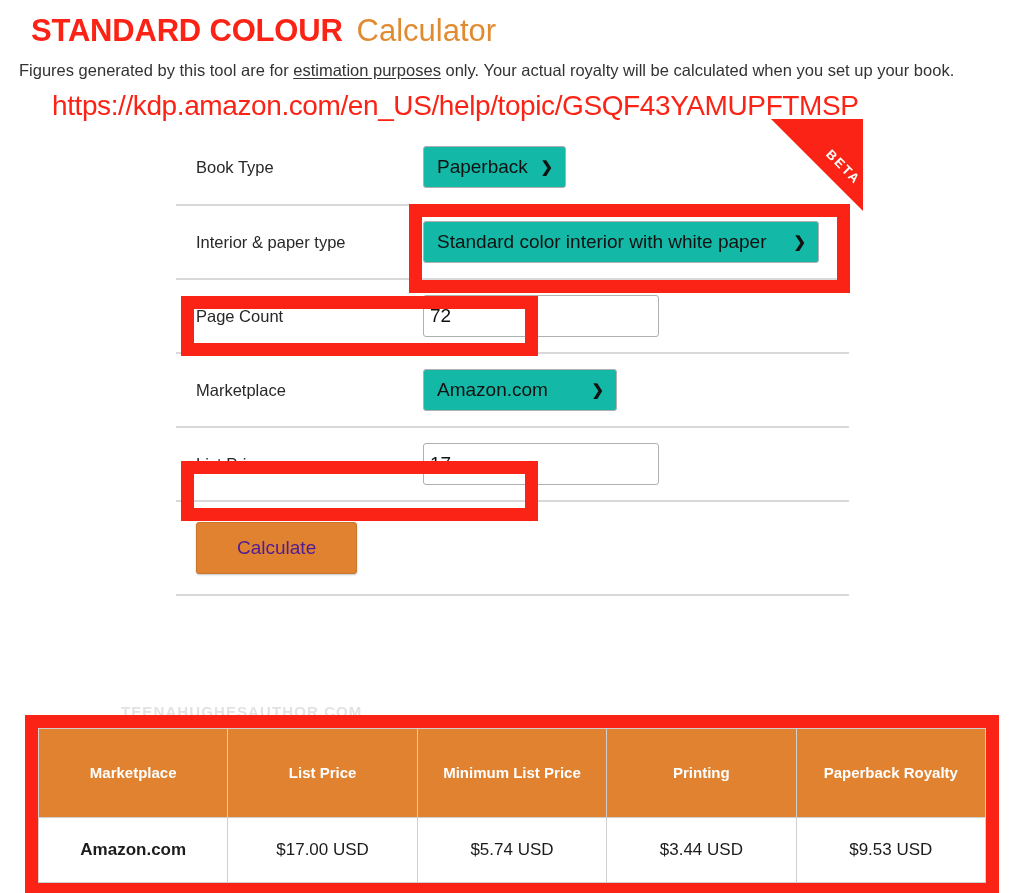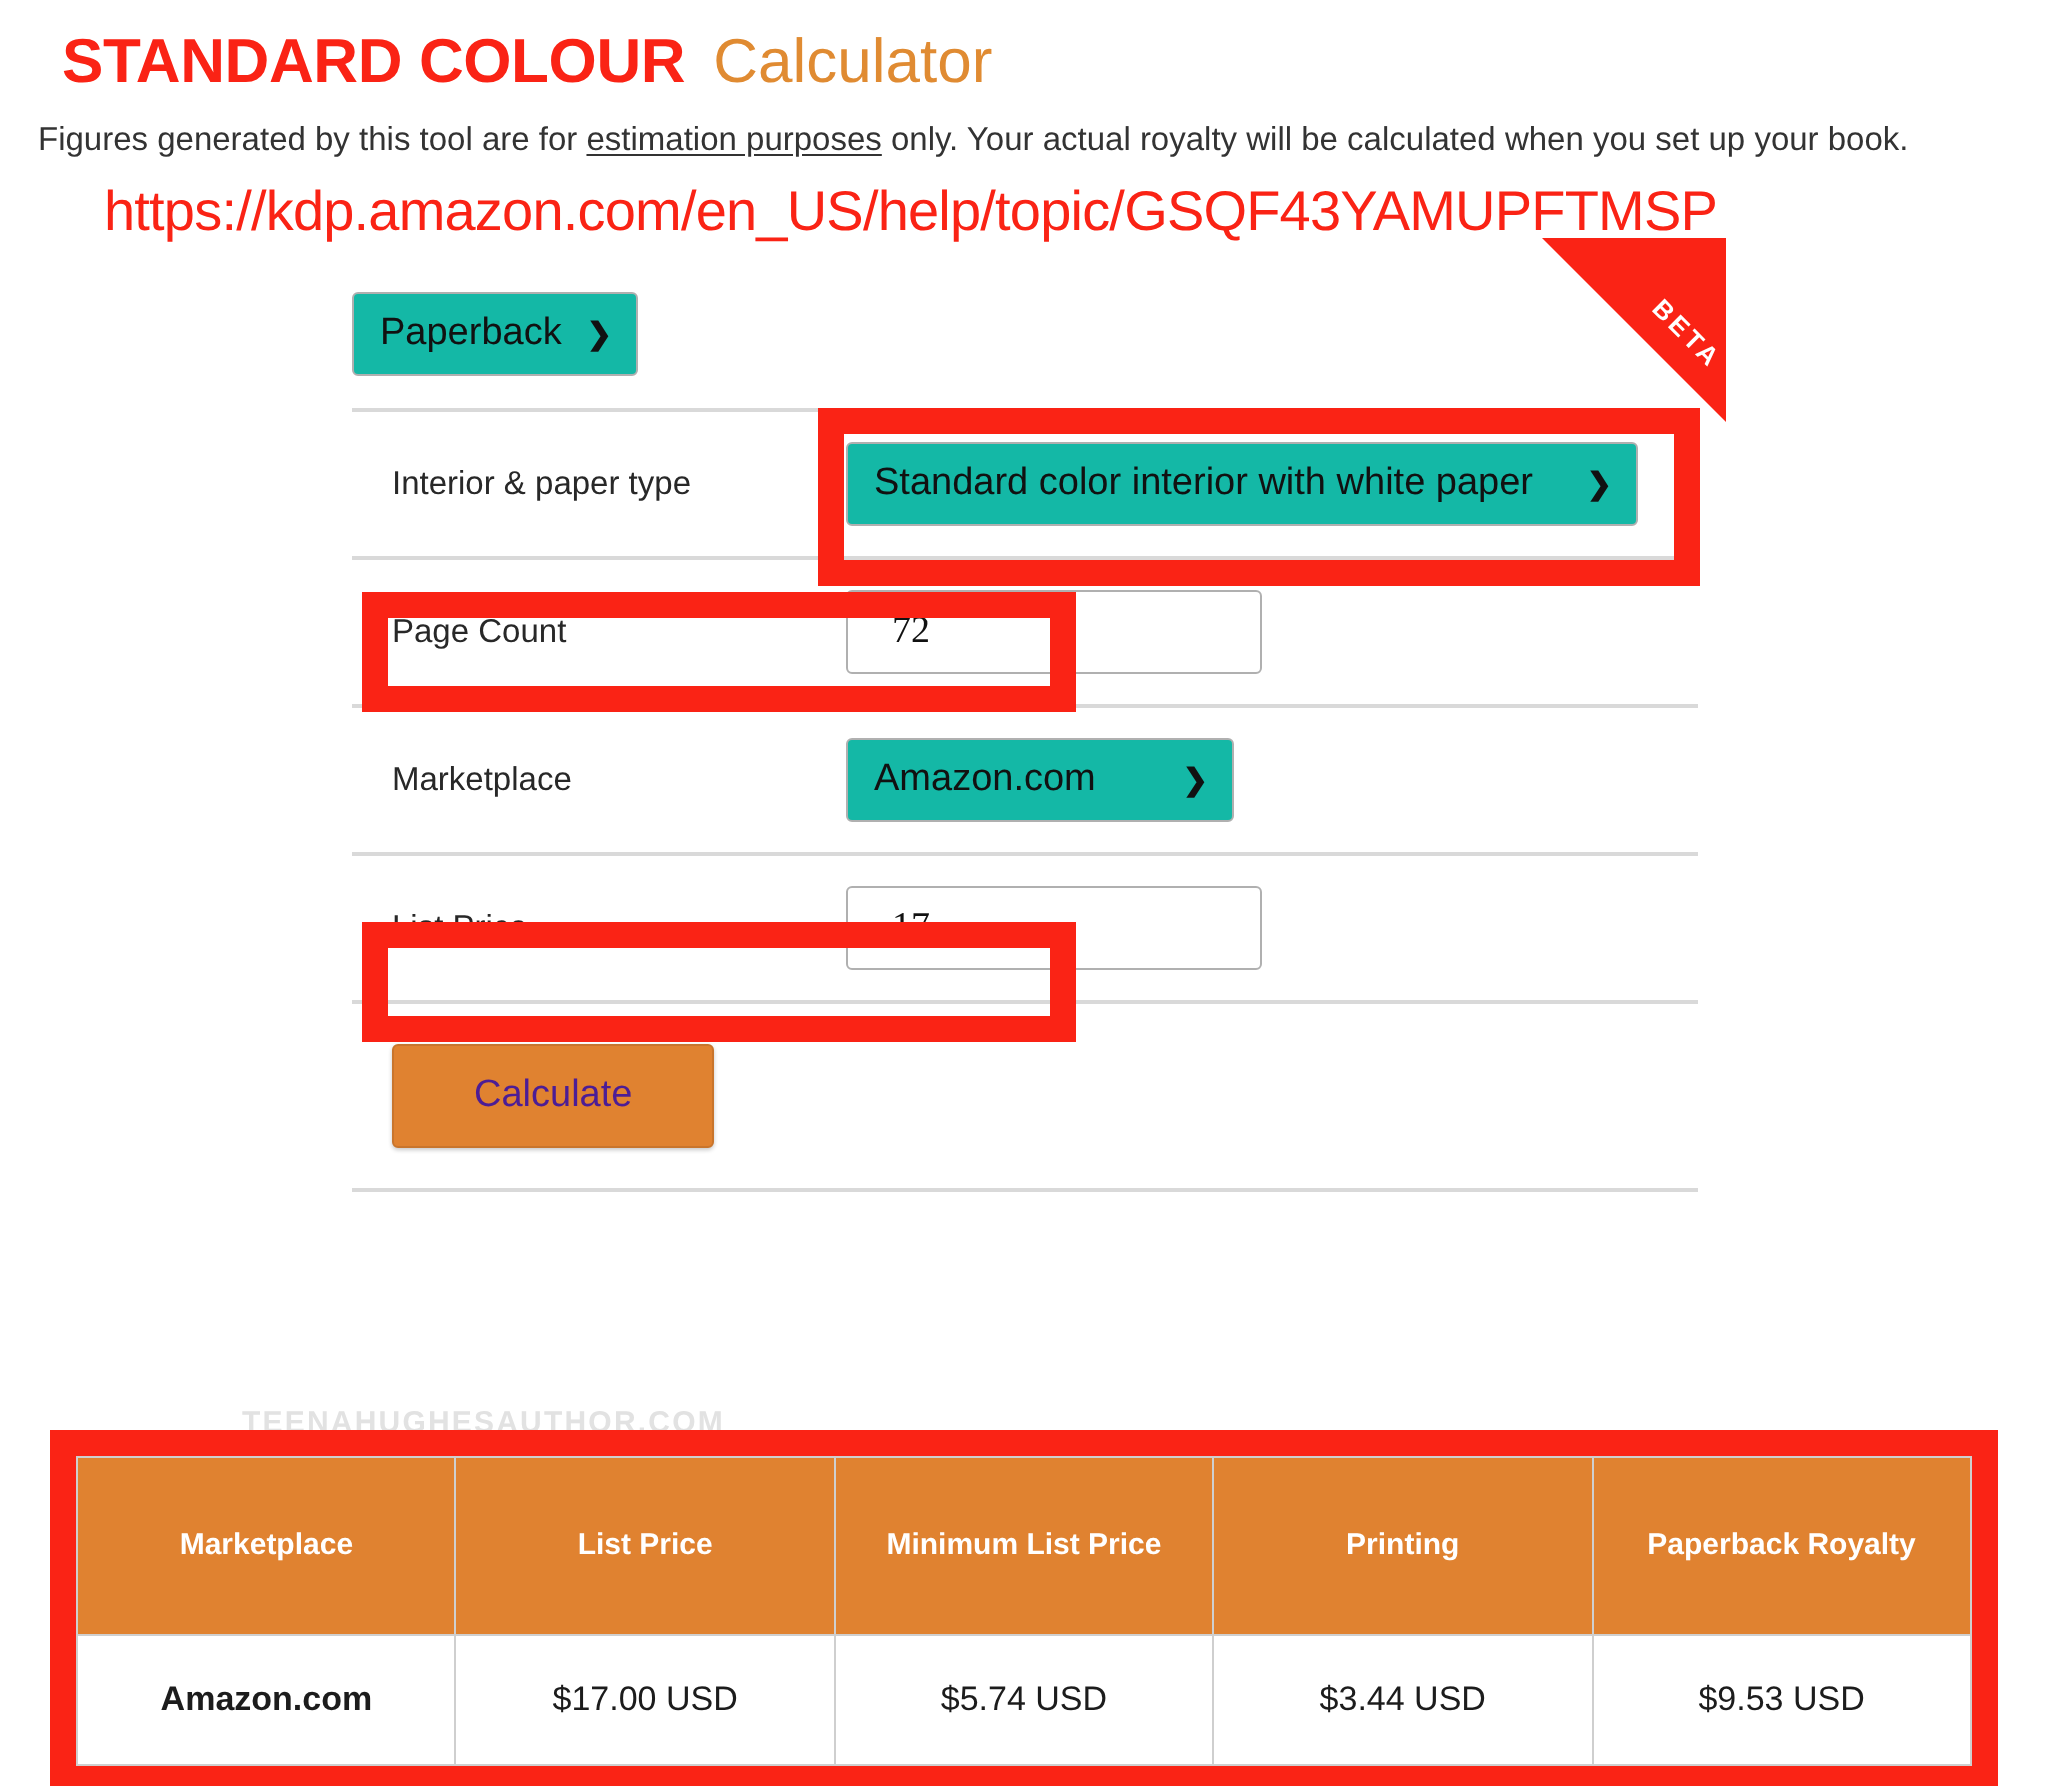--- a/index.html
+++ b/index.html
@@ -151,28 +151,28 @@
     right: 13px;
     top: 50%;
     transform: translateY(-50%);
     font-size: 15px;
     font-weight: bold;
     color: #111;
     pointer-events: none;
   }
 
   input.ui-input {
-    font-family: Liberation Serif, serif;
+    font-family: Liberation Sans, sans-serif;
     font-size: 19px;
     color: #111111;
     background: #ffffff;
     border: 1px solid #b0b0b0;
     border-radius: 3px;
-    padding: 8px 22px;
-    width: 208px;
+    padding: 8px 6px;
+    width: 236px;
     line-height: 24px;
     box-sizing: border-box;
   }
 
   .calc-row {
     position: relative;
     height: 92px;
     display: flex;
     align-items: center;
     border-top: 2px solid #d9d9d9;
@@ -272,20 +272,21 @@
 <div class="url-line">https://kdp.amazon.com/en_US/help/topic/GSQF43YAMUPFTMSP</div>
 
 <div class="beta-ribbon">
   <div class="tri"></div>
   <div class="beta-text">BETA</div>
 </div>
 
 <div class="form">
 
   <div class="form-row">
+    <div class="row-label">Book Type</div>
     <div class="row-control">
       <span class="select-wrap">
         <select class="ui-select" style="width:143px;">
           <option>Paperback</option>
         </select>
         <span class="chev">❯</span>
       </span>
     </div>
   </div>
 

